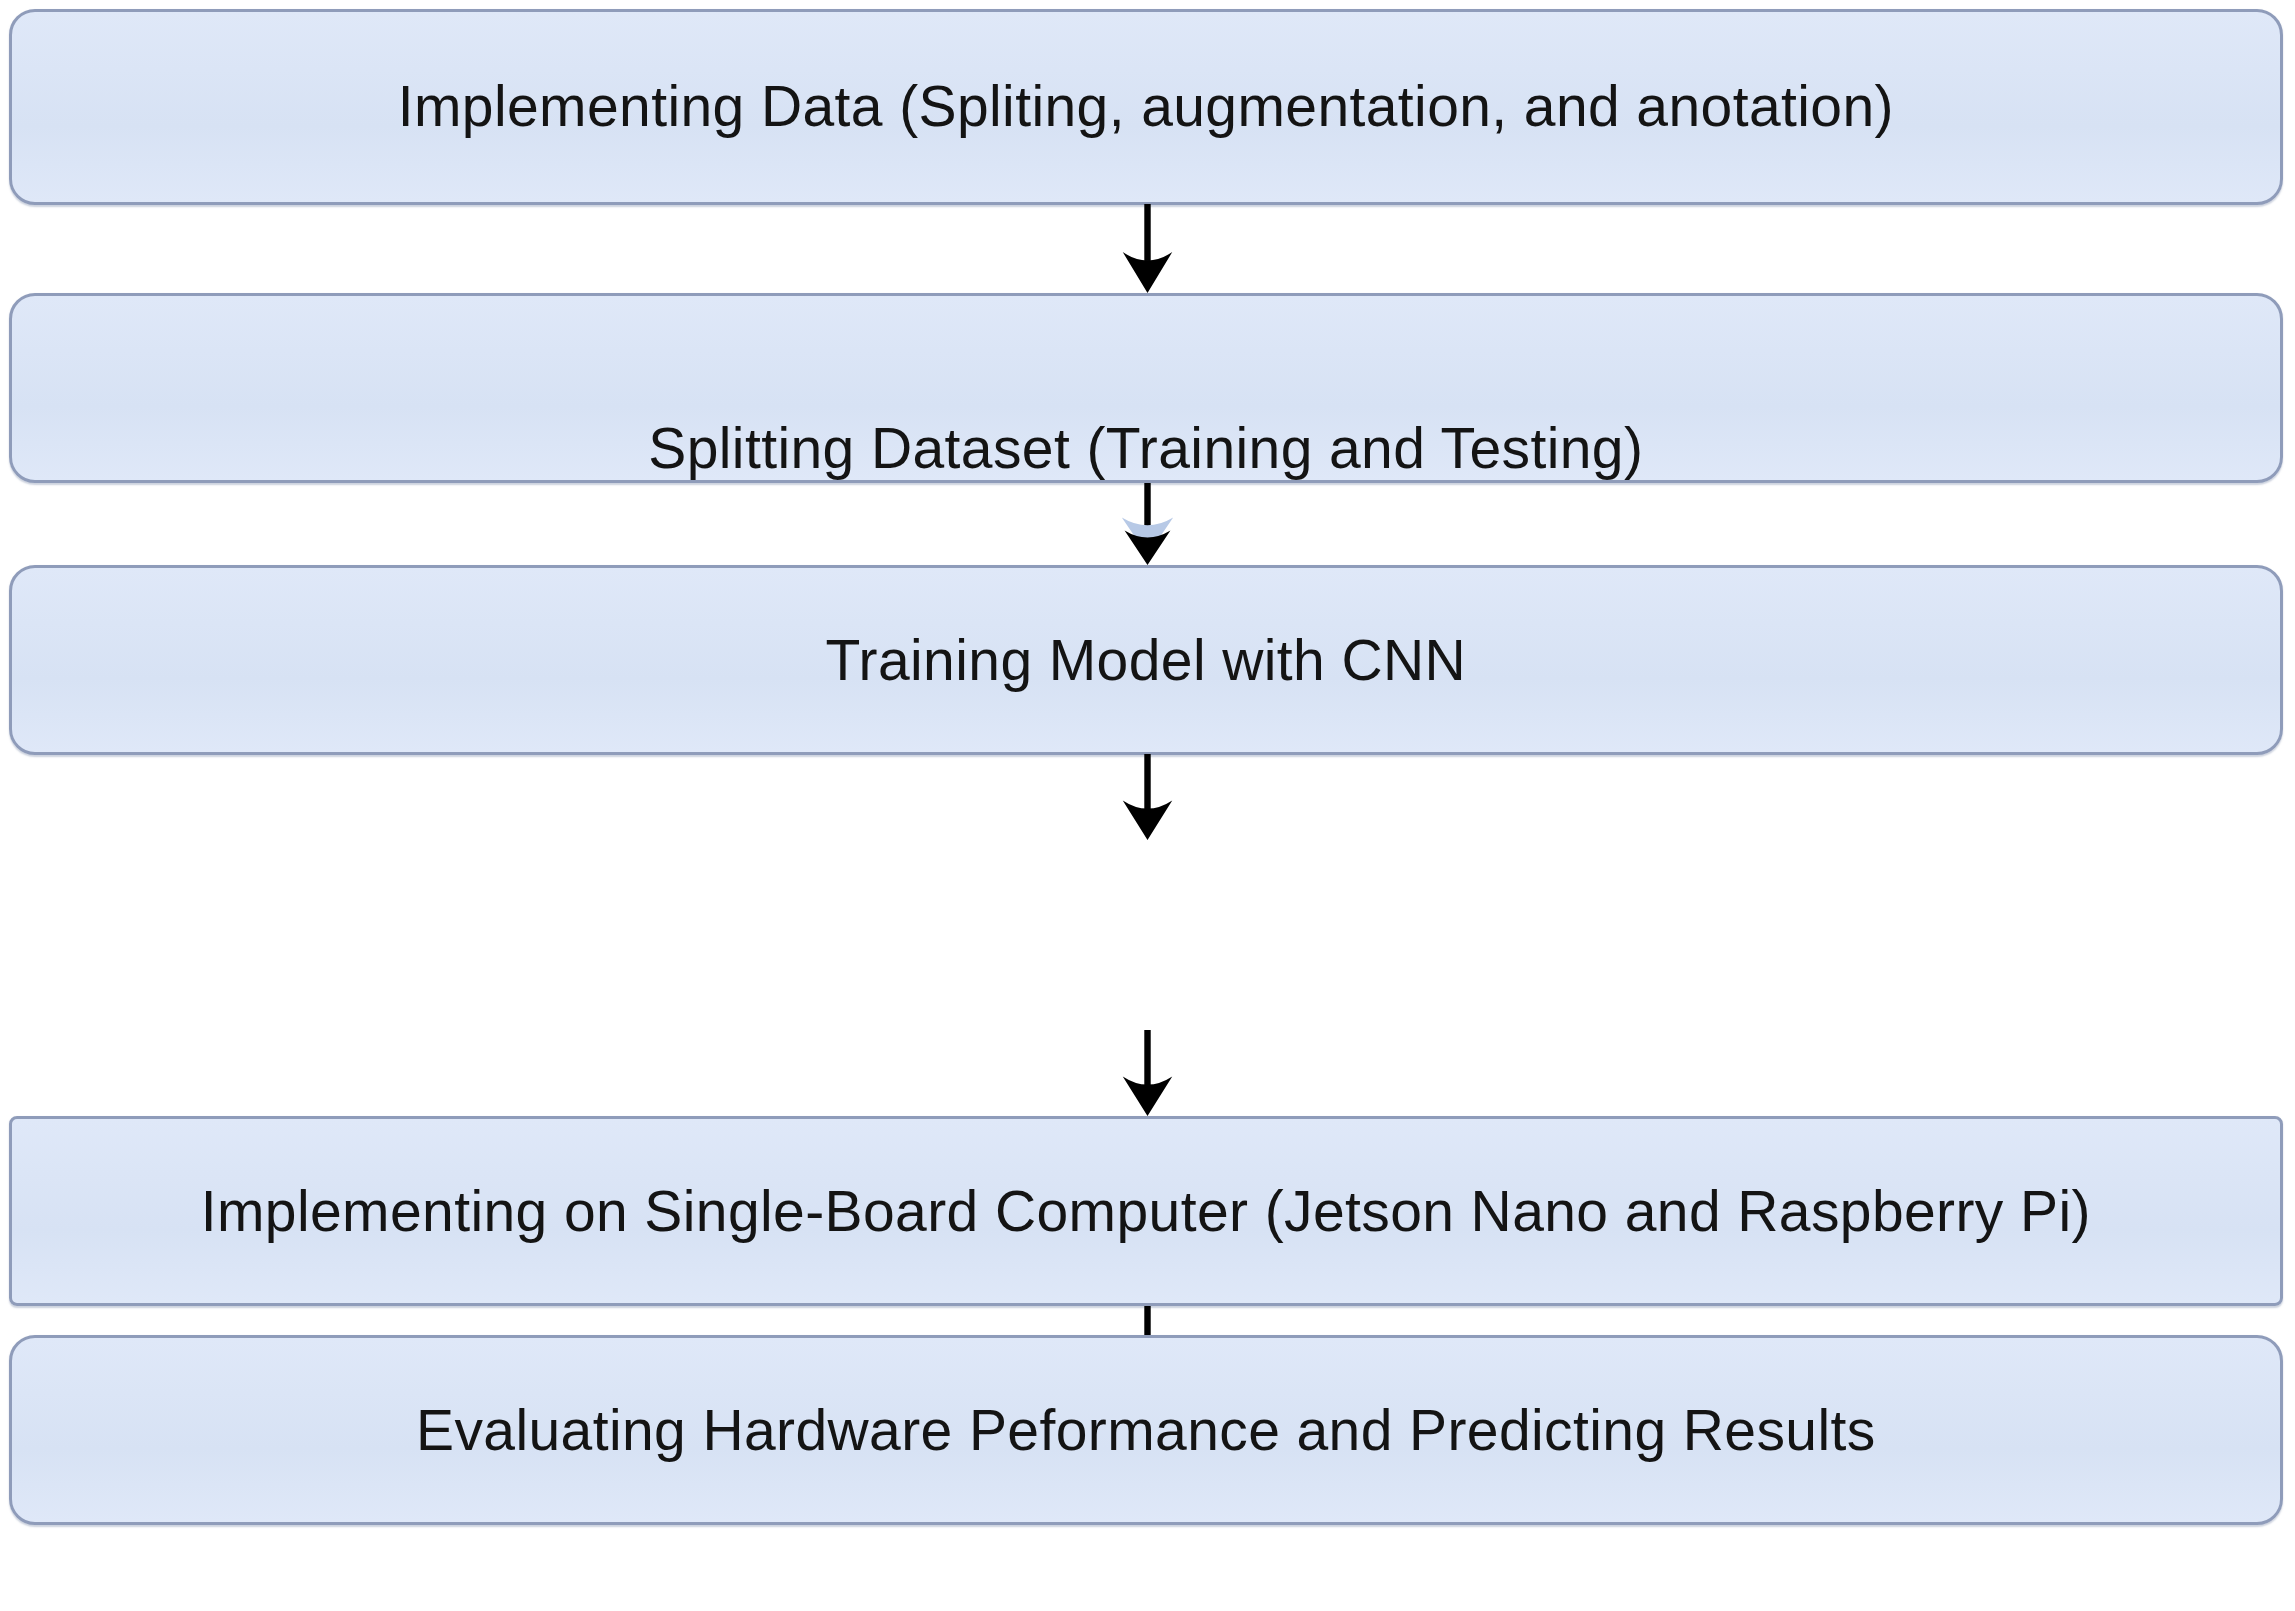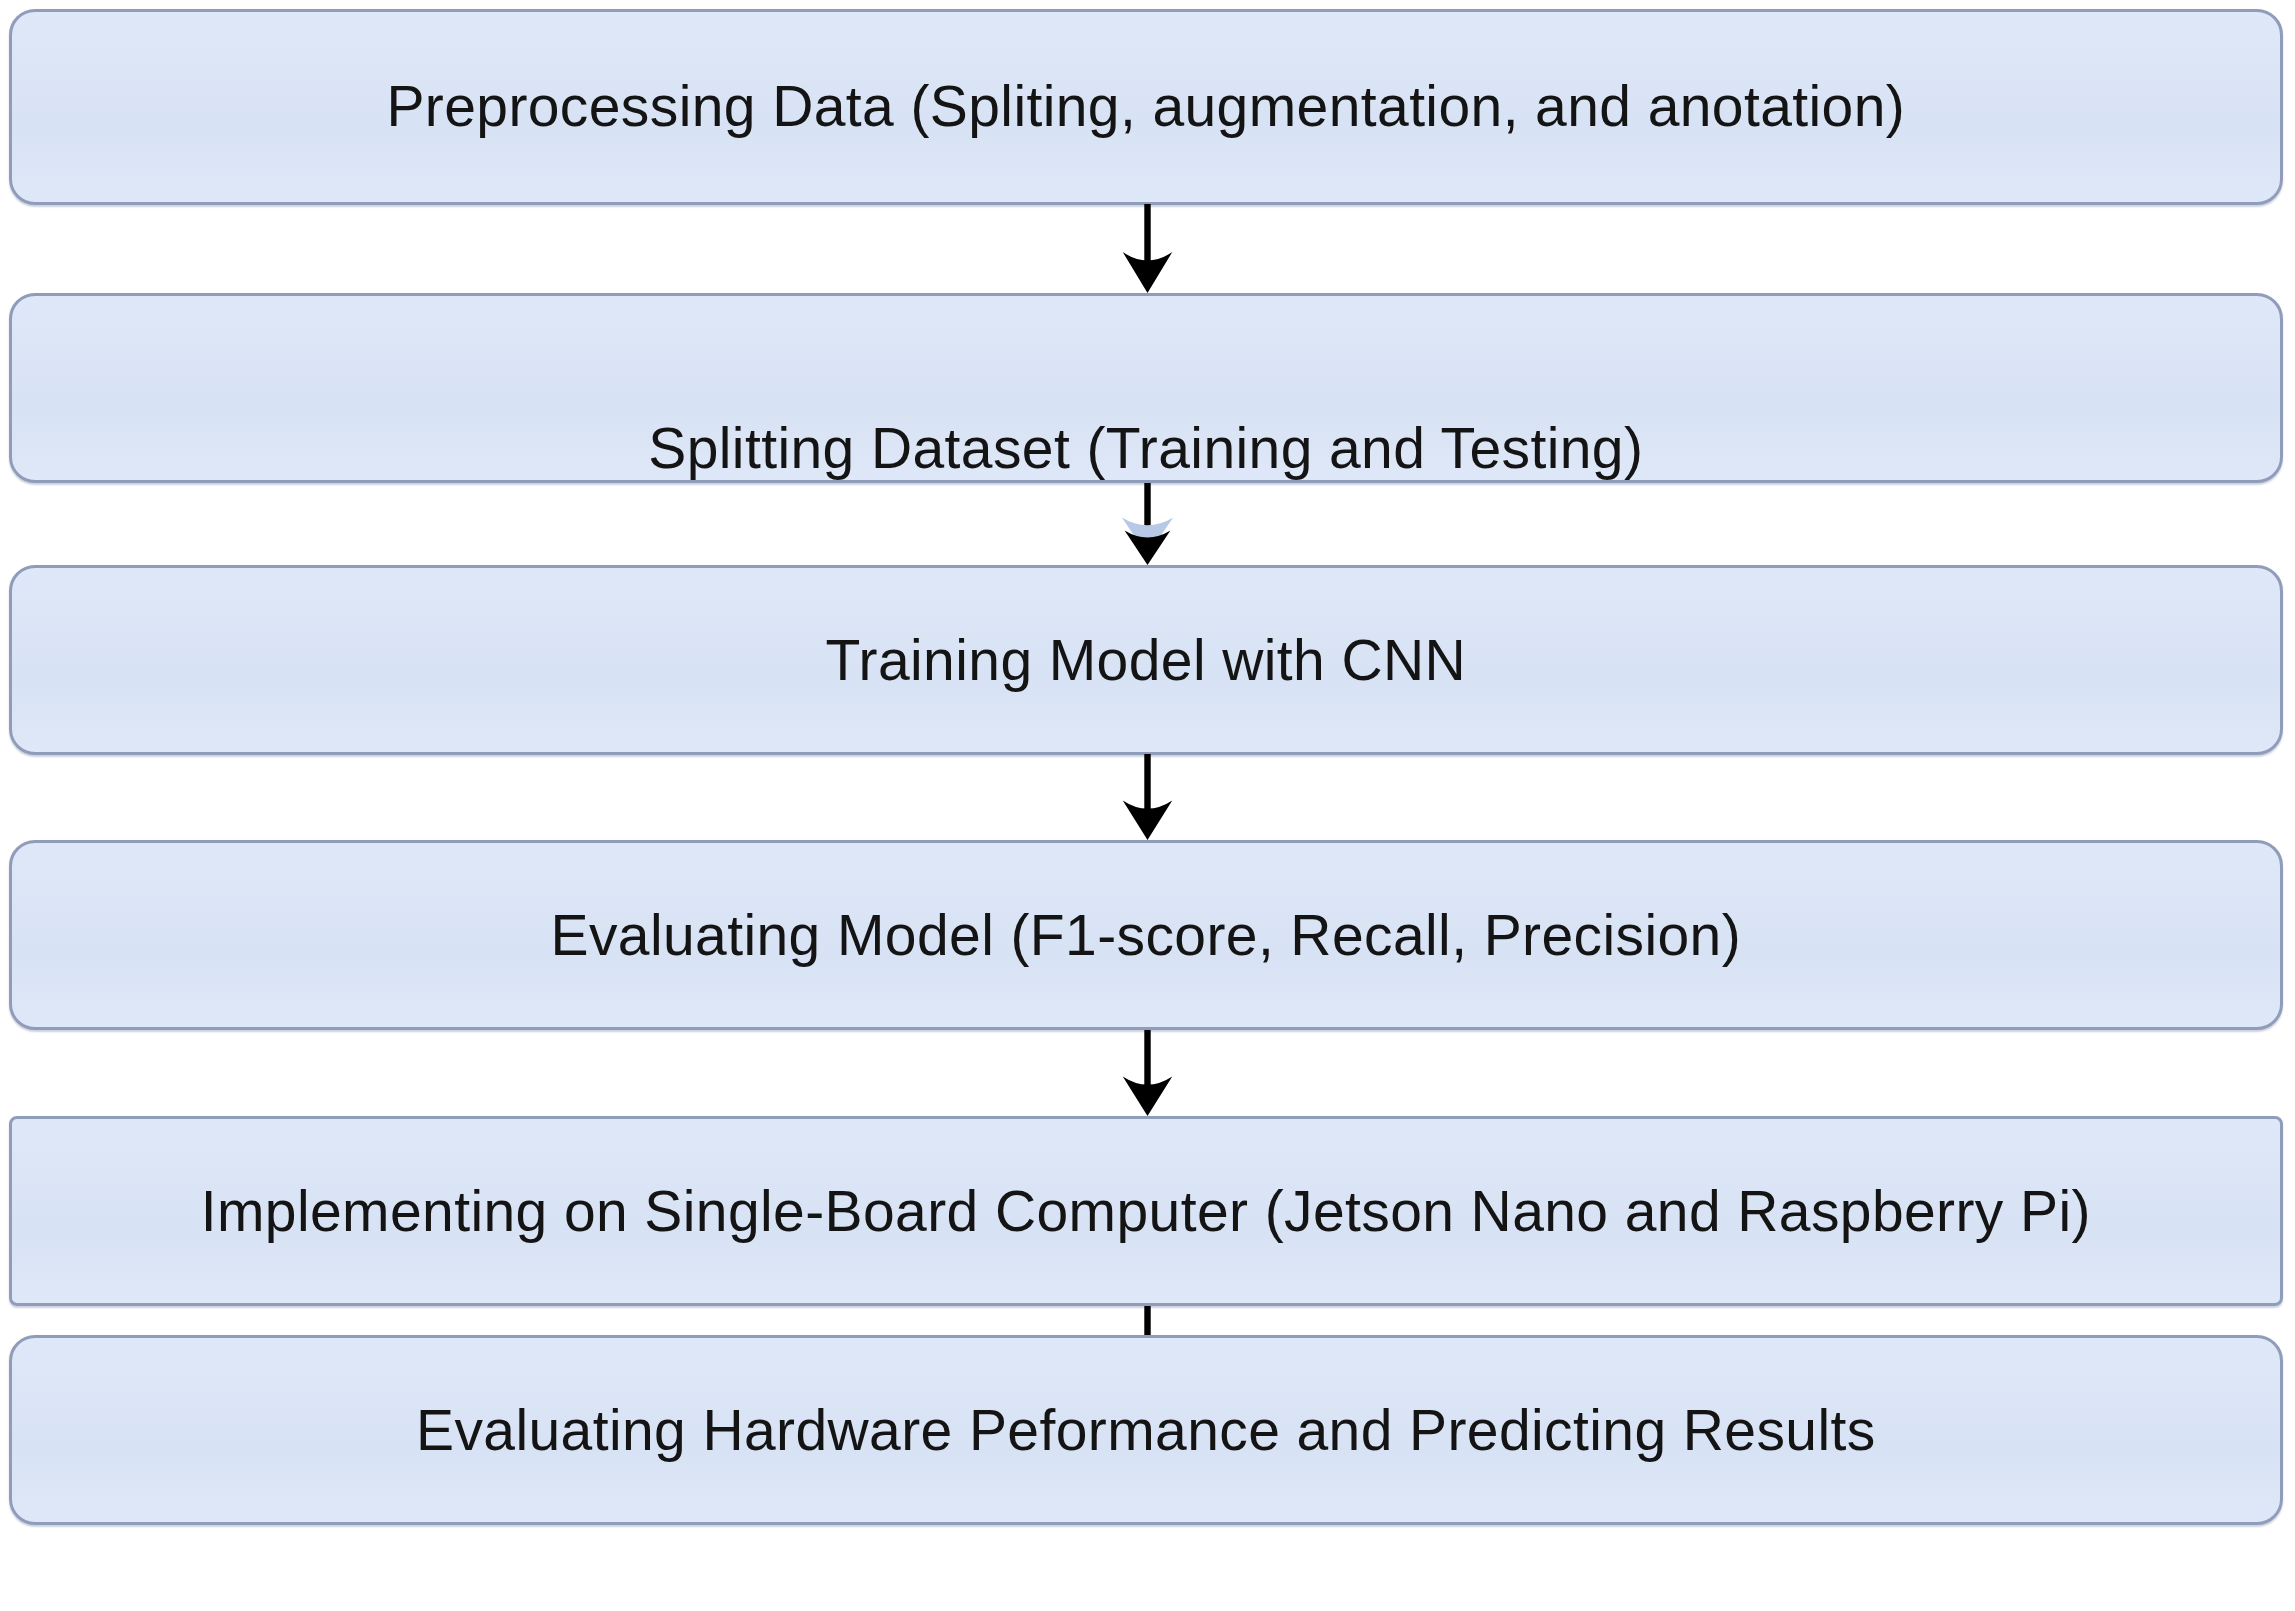--- a/index.html
+++ b/index.html
@@ -66,21 +66,21 @@
   .arrow-shaft{fill:var(--arrow-color);}
   .arrow-head{fill:var(--arrow-color);}
   .arrow-head-light{fill:var(--arrow-highlight);}
 </style>
 </head>
 <body>
 
 <div class="diagram">
 
   <div class="flow-box box-1">
-    <span class="label">Preprocessing Data (Spliting, augmentation, and anotation)</span>
+    <span class="label">Implementing Data (Spliting, augmentation, and anotation)</span>
   </div>
 
   <div class="flow-arrow gap-1">
     <svg viewBox="0 0 60 100" preserveAspectRatio="none" aria-hidden="true">
       <rect class="arrow-shaft" x="26.5" y="0" width="7" height="64"></rect>
       <path class="arrow-head" d="M30,100 L3,54 Q30,73 57,54 Z"></path>
     </svg>
   </div>
 
   <div class="flow-box box-2">
@@ -99,23 +99,20 @@
     <span class="label">Training Model with CNN</span>
   </div>
 
   <div class="flow-arrow gap-3">
     <svg viewBox="0 0 60 100" preserveAspectRatio="none" aria-hidden="true">
       <rect class="arrow-shaft" x="26.5" y="0" width="7" height="64"></rect>
       <path class="arrow-head" d="M30,100 L3,54 Q30,73 57,54 Z"></path>
     </svg>
   </div>
 
-  <div class="flow-box box-4">
-    <span class="label">Evaluating Model (F1-score, Recall, Precision)</span>
-  </div>
 
   <div class="flow-arrow gap-4">
     <svg viewBox="0 0 60 100" preserveAspectRatio="none" aria-hidden="true">
       <rect class="arrow-shaft" x="26.5" y="0" width="7" height="64"></rect>
       <path class="arrow-head" d="M30,100 L3,54 Q30,73 57,54 Z"></path>
     </svg>
   </div>
 
   <div class="flow-box box-5">
     <span class="label">Implementing on Single-Board Computer (Jetson Nano and Raspberry Pi)</span>

